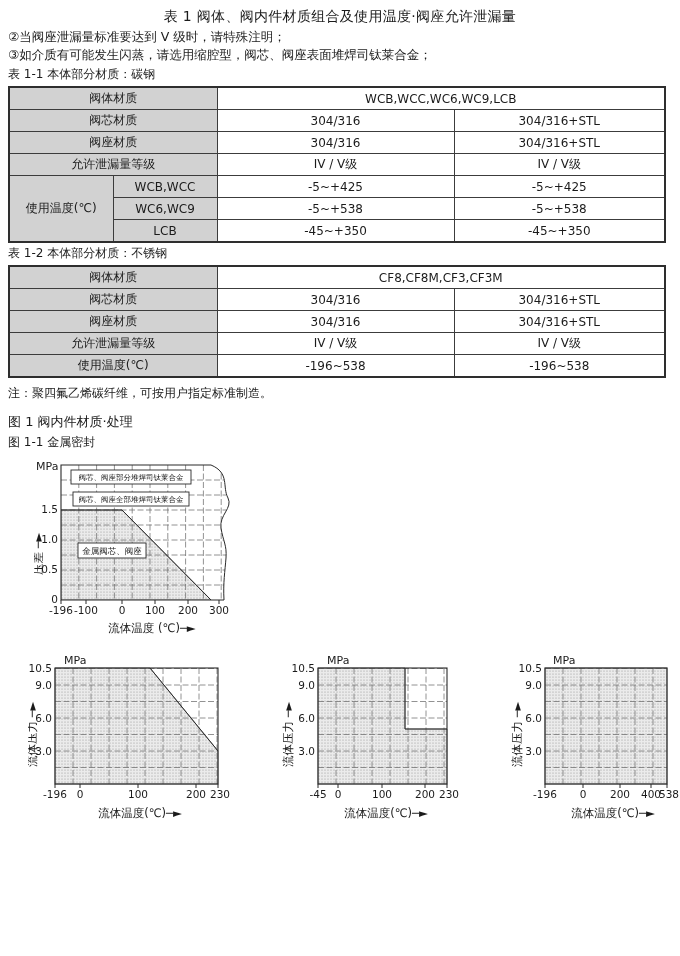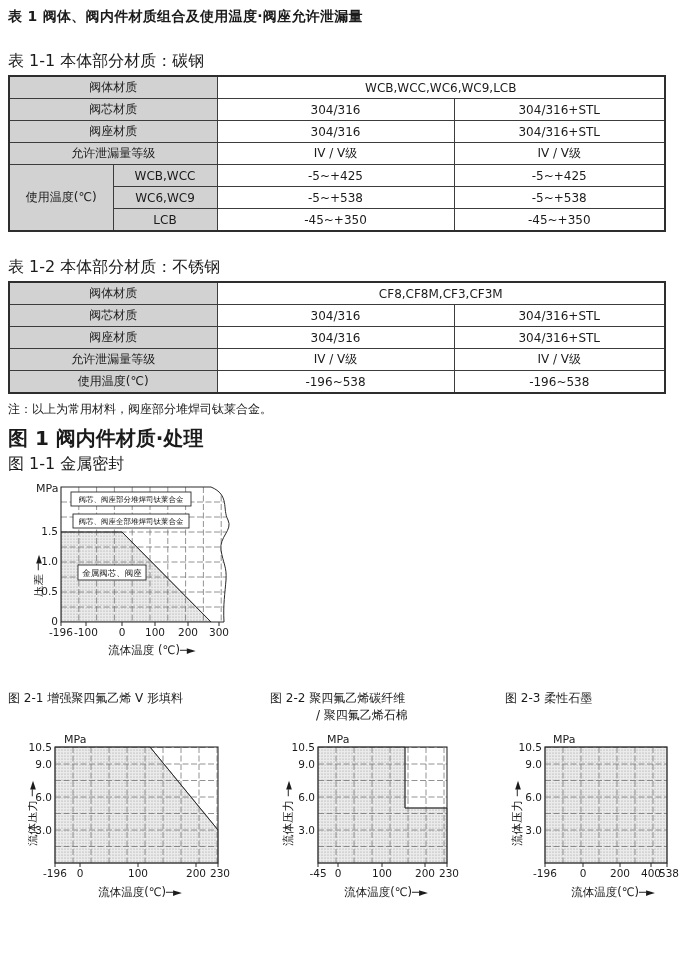--- a/index.html
+++ b/index.html
@@ -5,43 +5,43 @@
   html,body{margin:0;padding:0;}
   body{
     width:680px;height:956px;
     background:#ffffff;
     color:#1b1b1b;
     font-family:"DejaVu Sans",sans-serif;
     overflow:hidden;
     position:relative;
   }
   .page{padding:6px 8px 0 8px;}
-  .doc-title{font-size:14px;font-weight:bold;line-height:20px;letter-spacing:0.3px;}
+  .doc-title{font-size:14px;font-weight:normal;line-height:20px;letter-spacing:0.3px;text-align:center;}
   .notes{font-size:12.5px;line-height:18px;margin-top:2px;}
   .notes div{white-space:nowrap;}
-  .tbl-caption{font-size:16px;margin-top:25px;margin-bottom:3px;}
+  .tbl-caption{font-size:12px;margin-top:2px;margin-bottom:3px;}
   table.spec{
     border-collapse:collapse;
     table-layout:fixed;
     width:658px;
     font-size:12px;
   }
   table.spec td{
     border:1px solid #3c3c3c;
     height:21px;
     text-align:center;
     padding:0 2px;
     overflow:hidden;
     white-space:nowrap;
   }
   table.spec{border:2px solid #2e2e2e;}
   td.hd{background:#d2d2d2;}
   .footnote{font-size:12px;margin-top:7px;}
-  .fig-heading{font-size:20px;font-weight:bold;margin-top:11px;line-height:18px;}
-  .fig-caption{font-size:16px;margin-top:9px;line-height:16px;}
+  .fig-heading{font-size:13px;font-weight:normal;margin-top:11px;line-height:18px;}
+  .fig-caption{font-size:12px;margin-top:3px;line-height:16px;}
   .fig1-wrap{margin-left:26px;margin-top:3px;}
   svg text{font-family:"DejaVu Sans",sans-serif;fill:#1b1b1b;}
   .tick{font-size:10.5px;}
   .unit{font-size:11px;}
   .axis-label{font-size:11.5px;}
   .anno{font-size:7.5px;}
   .anno-lg{font-size:8.5px;}
   .fig2-captions{position:relative;height:48px;margin-top:9px;font-size:12px;}
   .fig2-captions .cap{position:absolute;top:7px;line-height:17px;}
   .charts-row{position:relative;height:180px;}
@@ -51,20 +51,22 @@
   .shade{fill:url(#stip);stroke:#555;stroke-width:0.7;}
 </style>
 </head>
 <body>
 
 <div class="page">
 
   <div class="doc-title">表 1 阀体、阀内件材质组合及使用温度·阀座允许泄漏量</div>
 
   <div class="notes">
+    <div>②当阀座泄漏量标准要达到 V 级时，请特殊注明；</div>
+    <div>③如介质有可能发生闪蒸，请选用缩腔型，阀芯、阀座表面堆焊司钛莱合金；</div>
   </div>
 
   <div class="tbl-caption">表 1-1 本体部分材质：碳钢</div>
 
   <table class="spec">
     <colgroup>
         <col style="width:104px">
         <col style="width:104px">
         <col style="width:237px">
         <col style="width:211px">
@@ -137,21 +139,21 @@
       <td>IV / V级</td>
     </tr>
     <tr>
       <td class="hd">使用温度(℃)</td>
       <td>-196~538</td>
       <td>-196~538</td>
     </tr>
     </tbody>
   </table>
 
-  <div class="footnote">注：以上为常用材料，阀座部分堆焊司钛莱合金。</div>
+  <div class="footnote">注：聚四氟乙烯碳纤维，可按用户指定标准制造。</div>
 
   <div class="fig-heading">图 1 阀内件材质·处理</div>
   <div class="fig-caption">图 1-1 金属密封</div>
 
   <div class="fig1-wrap">
     <svg width="300" height="195">
       <defs>
         <pattern id="stip" width="3" height="3" patternUnits="userSpaceOnUse">
           <rect width="3" height="3" fill="#ebebeb"></rect>
           <circle cx="1" cy="1" r="0.6" fill="#969696"></circle>
@@ -192,28 +194,20 @@
       <text class="tick" x="121" y="161" text-anchor="middle">100</text>
       <text class="tick" x="154" y="161" text-anchor="middle">200</text>
       <text class="tick" x="185" y="161" text-anchor="middle">300</text>
 
       <text class="axis-label" x="118" y="179" text-anchor="middle">流体温度 (℃)─►</text>
       <text class="axis-label" transform="translate(8,122) rotate(-90)">压差 ─►</text>
     </svg>
   </div>
 
 
-  <div class="fig2-captions">
-    <div class="cap" style="left:0px">图 2-1 增强聚四氟乙烯 V 形填料</div>
-    <div class="cap" style="left:262px">
-      <div>图 2-2 聚四氟乙烯碳纤维</div>
-      <div style="padding-left:46px">/ 聚四氟乙烯石棉</div>
-    </div>
-    <div class="cap" style="left:497px">图 2-3 柔性石墨</div>
-  </div>
 
   <div class="charts-row">
 
     <svg style="left:20px" width="230" height="180">
       <polygon class="shade" points="27,132 27,16 122,16 190,99 190,132"></polygon>
       <g>
           <path d="M45 16L45 132M63 16L63 132M81 16L81 132M99 16L99 132M117 16L117 132M135 16L135 132M153 16L153 132M171 16L171 132M189 16L189 132M27 115.5L190 115.5M27 99L190 99M27 82.5L190 82.5M27 66L190 66M27 49.5L190 49.5M27 33L190 33M27 16.5L190 16.5" fill="none" stroke="#6e6e6e" stroke-width="0.75" stroke-dasharray="6 2.5"></path>
         </g>
       <polyline class="shape-line" points="122,16 190,99"></polyline>
       <rect class="frame" x="27" y="16" width="163" height="116"></rect>

